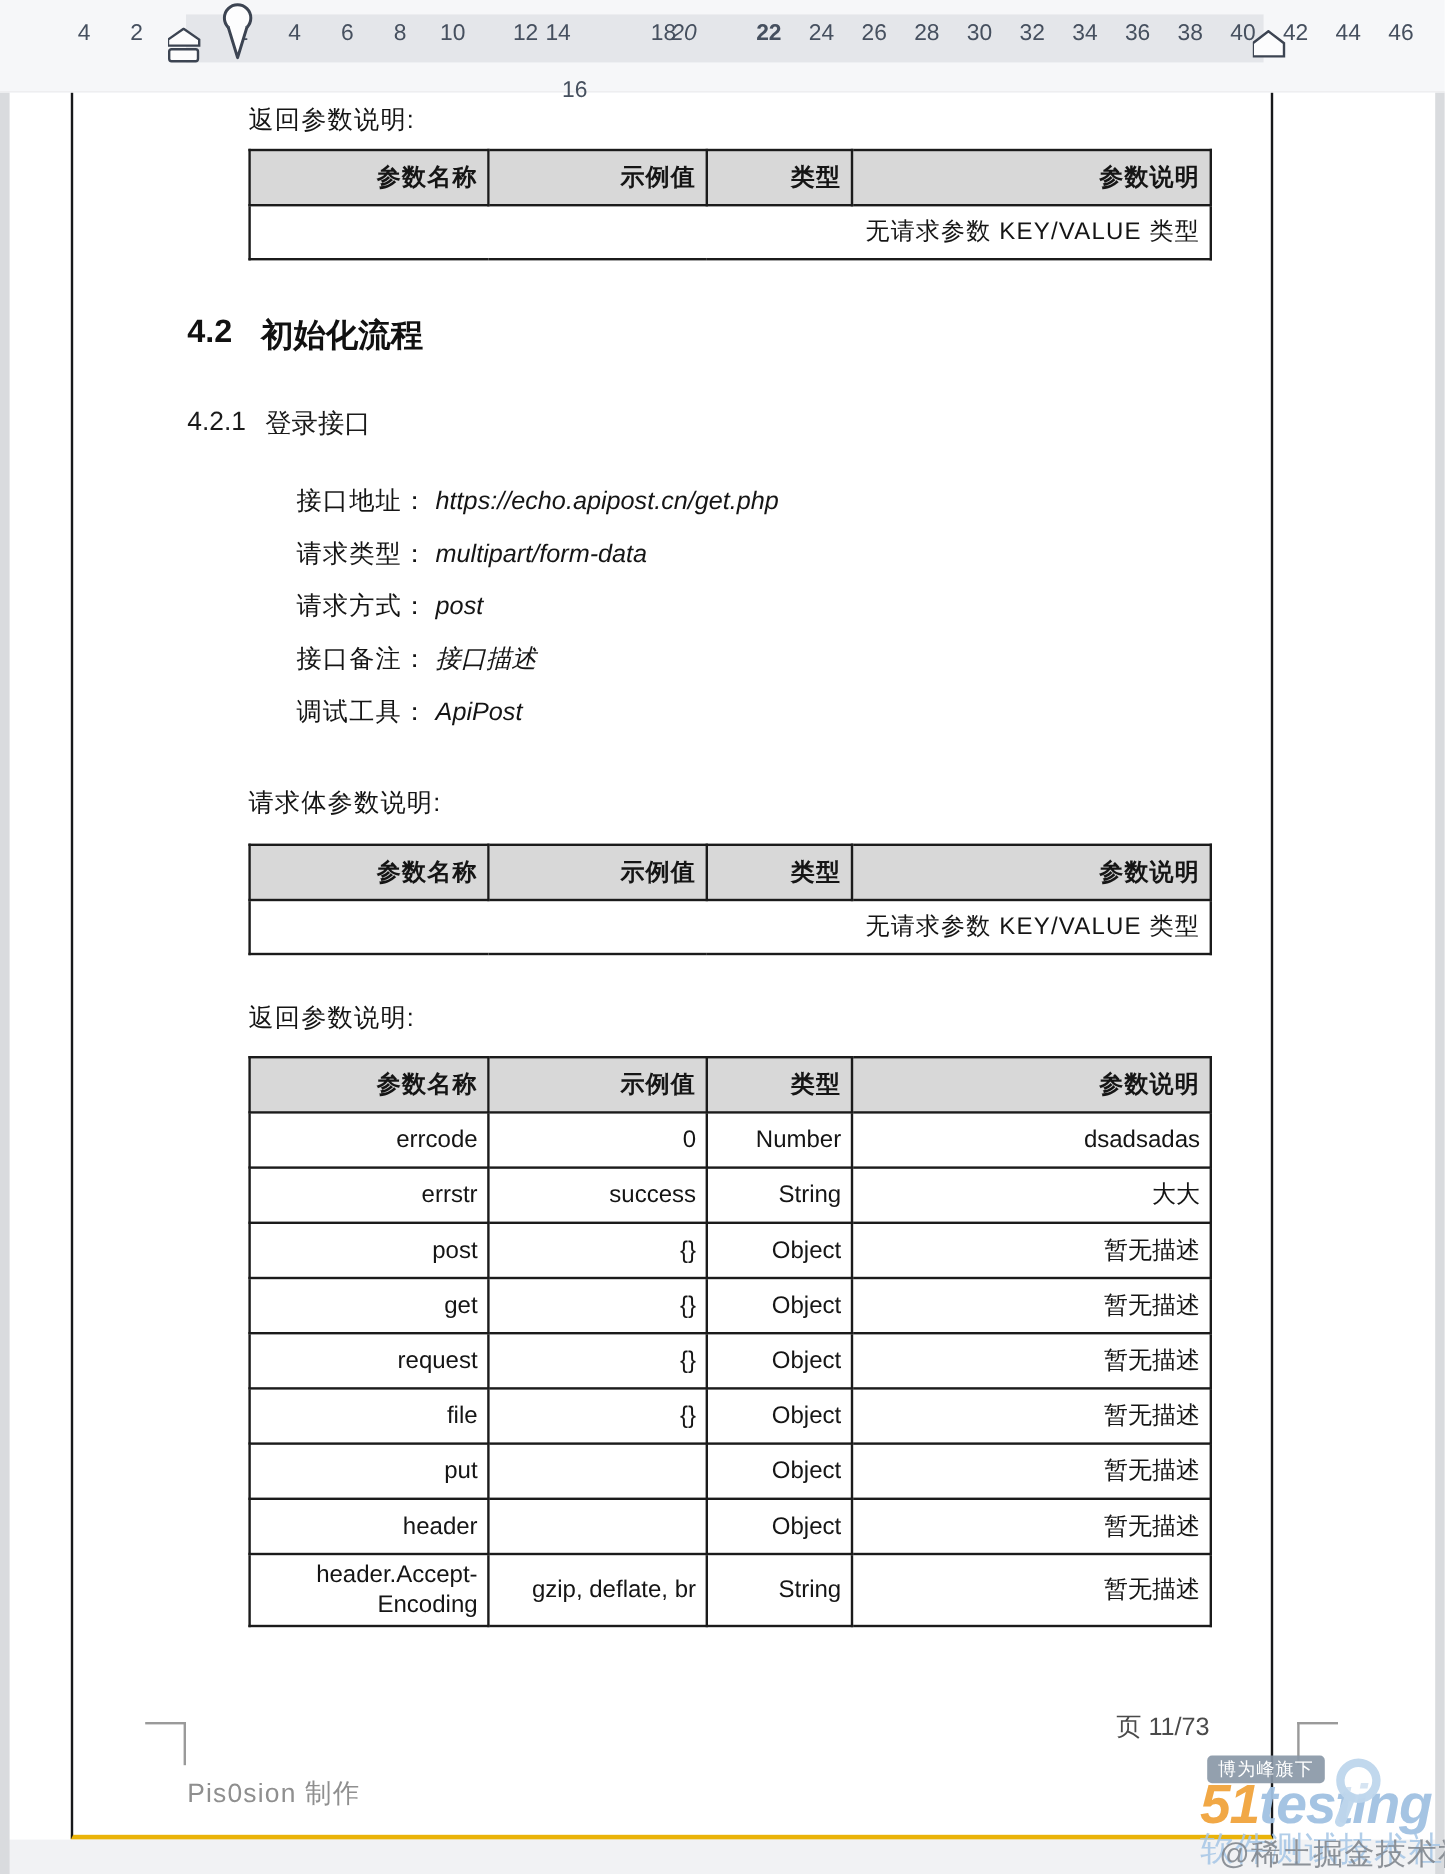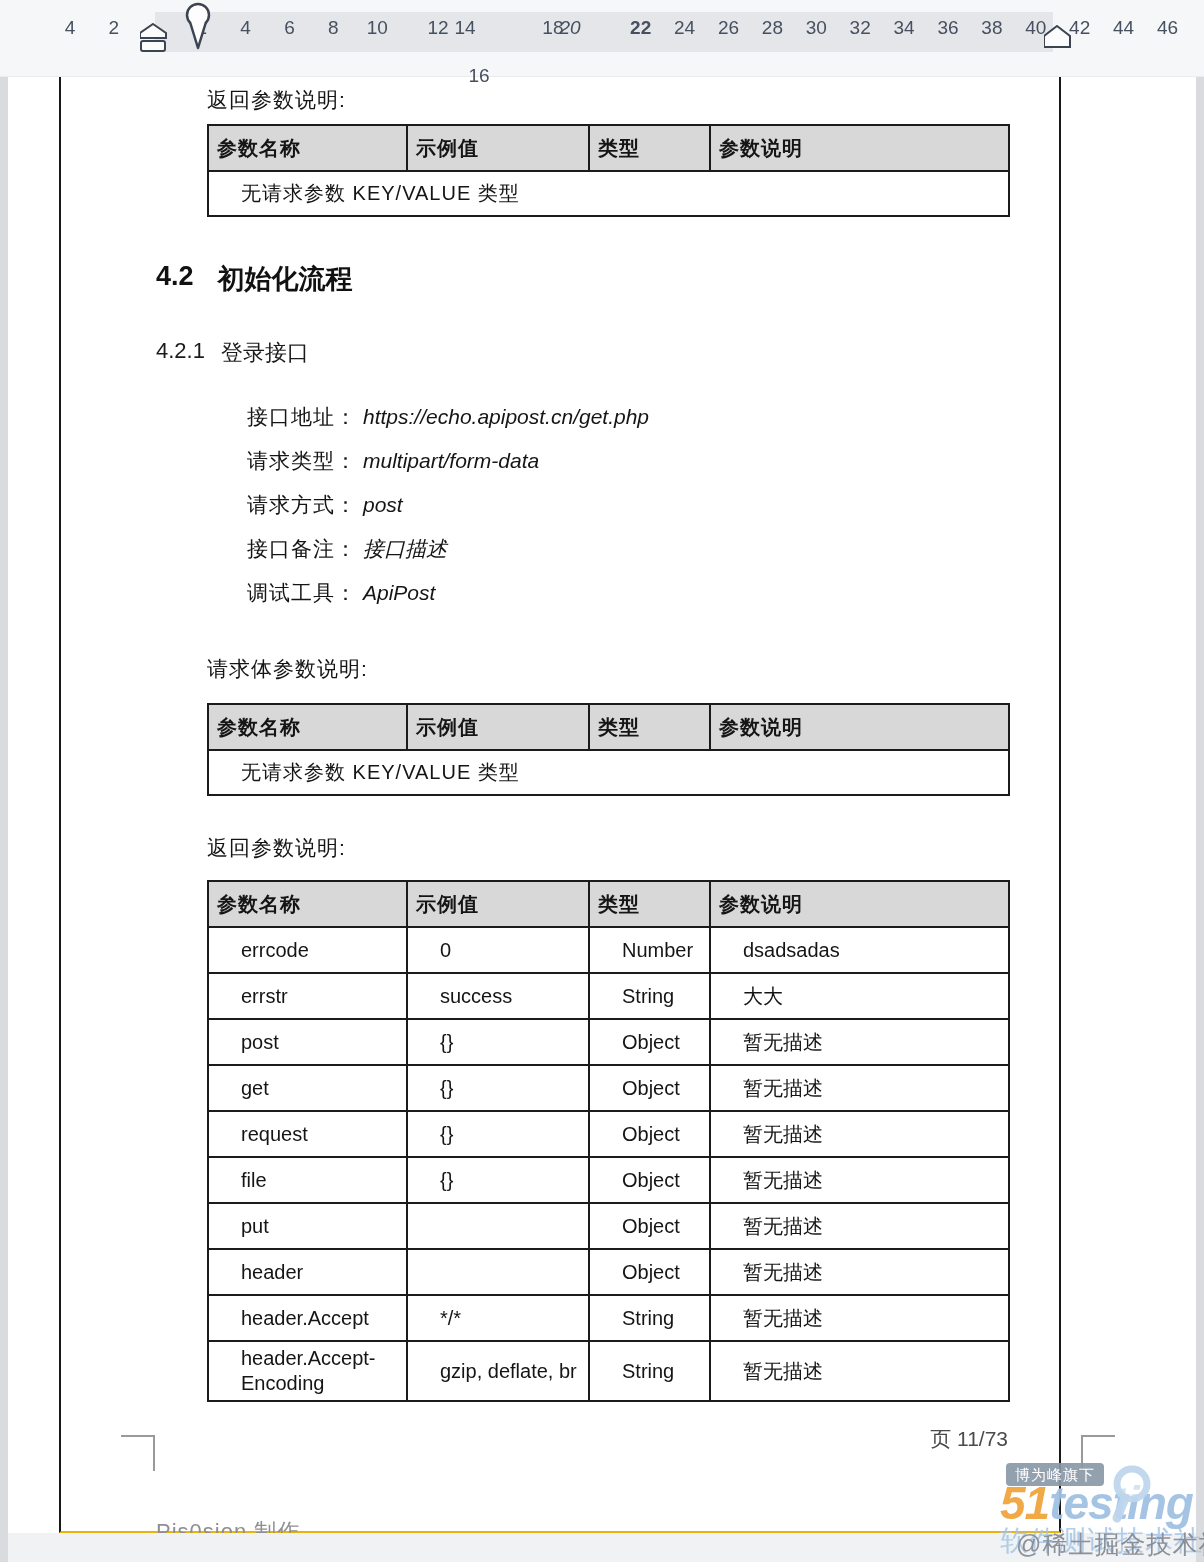--- a/index.html
+++ b/index.html
@@ -13,35 +13,35 @@
   .ruler { position:absolute; left:0; top:0; width:1204px; height:77px;
            background:#f6f7f9; border-bottom:1px solid #ebecee; z-index:6; }
   .ruler-band { position:absolute; left:155px; top:12px; width:898px; height:40px; background:#e4e6ea; }
   .ruler-num { position:absolute; top:17px; width:44px; margin-left:-22px; text-align:center;
                font-size:19px; color:#46505f; }
   .marker { position:absolute; z-index:7; }
 
   
   .page { position:absolute; left:59px; top:77px; width:1002px; height:1456px;
           background:#ffffff; border-left:2px solid #17181a; border-right:2px solid #17181a;
-          border-bottom:2px solid #eab308; z-index:1; }
+          border-bottom:4px solid #eab308; z-index:1; }
   .abs { position:absolute; }
 
   .sec-label { font-size:21px; color:#141414; letter-spacing:1px; }
 
   .h1 { display:flex; gap:24px; font-size:27px; font-weight:bold; color:#111; }
   .h2 { display:flex; gap:16px; font-size:22px; font-weight:normal; color:#1b1b1b; }
 
   .detail-line { height:44px; font-size:21px; }
   .detail-line .dlabel { letter-spacing:1px; }
   .detail-line .dvalue { font-style:italic; margin-left:6px; }
 
   table.param-table { border-collapse:collapse; table-layout:fixed; width:801px; background:#fff; }
   .param-table th, .param-table td {
-    border:2px solid #1b1b1b; text-align:left; vertical-align:middle;
+    border:2px solid #1b1b1b; text-align:right; vertical-align:middle;
     font-size:20px; line-height:25px; padding:4px 8px; overflow:hidden;
   }
   .param-table th { background:#d8d8d8; font-weight:bold; height:46px; letter-spacing:1px; }
   .param-table td { height:46px;padding-left:32px; }
   .param-table td.merged { height:45px; letter-spacing:1px; }
 
   .footer-page { width:801px; text-align:right; font-size:21px; color:#4a4a4a; }
   .footer-credit { font-size:22px; color:#8f8f8f; letter-spacing:1px; }
 
   .corner-mark { width:34px; height:36px; }
@@ -253,40 +253,34 @@
           <td>Object</td>
           <td>暂无描述</td>
         </tr>
         <tr>
           <td>header</td>
           <td></td>
           <td>Object</td>
           <td>暂无描述</td>
         </tr>
         <tr>
-          <td>header.Accept</td>
-          <td>*/*</td>
-          <td>String</td>
-          <td>暂无描述</td>
-        </tr>
-        <tr>
           <td>header.Accept-Encoding</td>
           <td>gzip, deflate, br</td>
           <td>String</td>
           <td>暂无描述</td>
         </tr>
       </tbody>
   </table>
 
   <div class="abs footer-page" style="left:146px; top:1348px;">页 11/73</div>
 
   <div class="abs corner-mark left" style="left:60px; top:1358px;"></div>
   <div class="abs corner-mark right" style="left:1020px; top:1358px;"></div>
 
-  <div class="abs footer-credit" style="left:95px; top:1440px;text-align:right;">Pis0sion 制作</div>
+  <div class="abs footer-credit" style="left:95px; top:1403px;text-align:right;">Pis0sion 制作</div>
 </div>
 
 <div class="bottom-gap"></div>
 <div class="edge-strip l"></div>
 <div class="edge-strip r"></div>
 
 <div class="wm wm-badge">博为峰旗下</div>
 <div class="wm wm-logo"><span class="n51">51</span><span class="ntesting">testing</span></div>
 <svg class="wm wm-glass" width="60" height="64">
   <circle cx="24" cy="24" r="15" fill="rgba(255,255,255,0.55)" stroke="rgba(190,214,236,0.95)" stroke-width="7"></circle>

